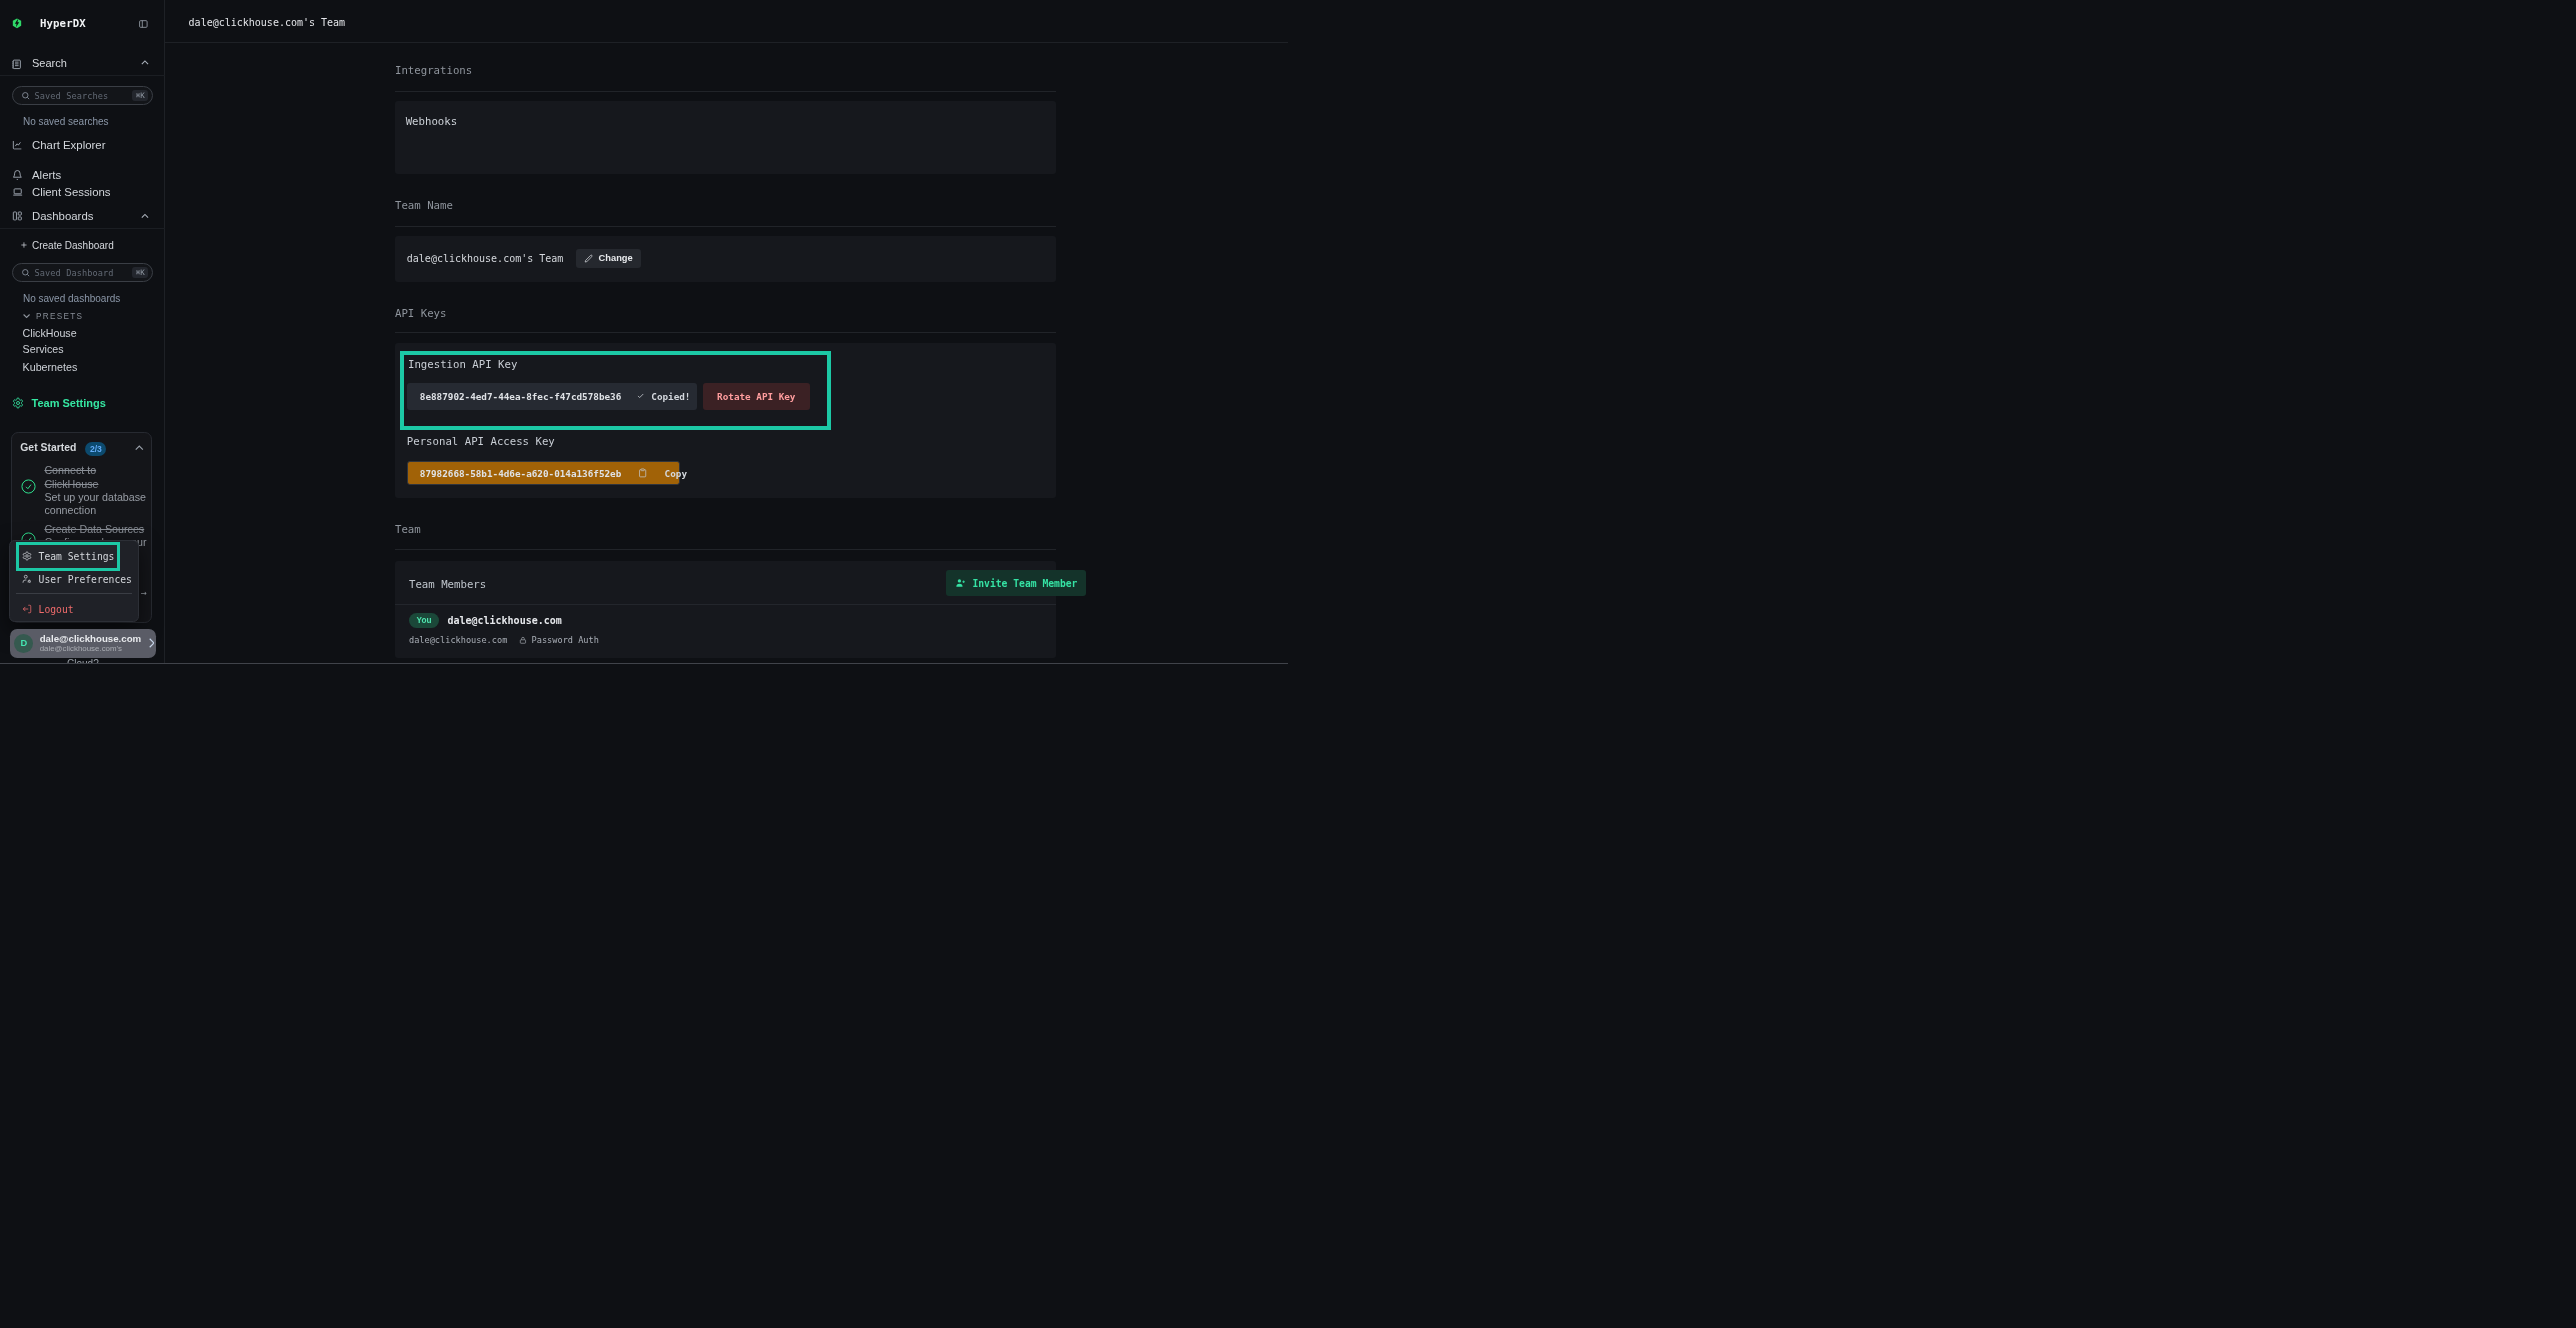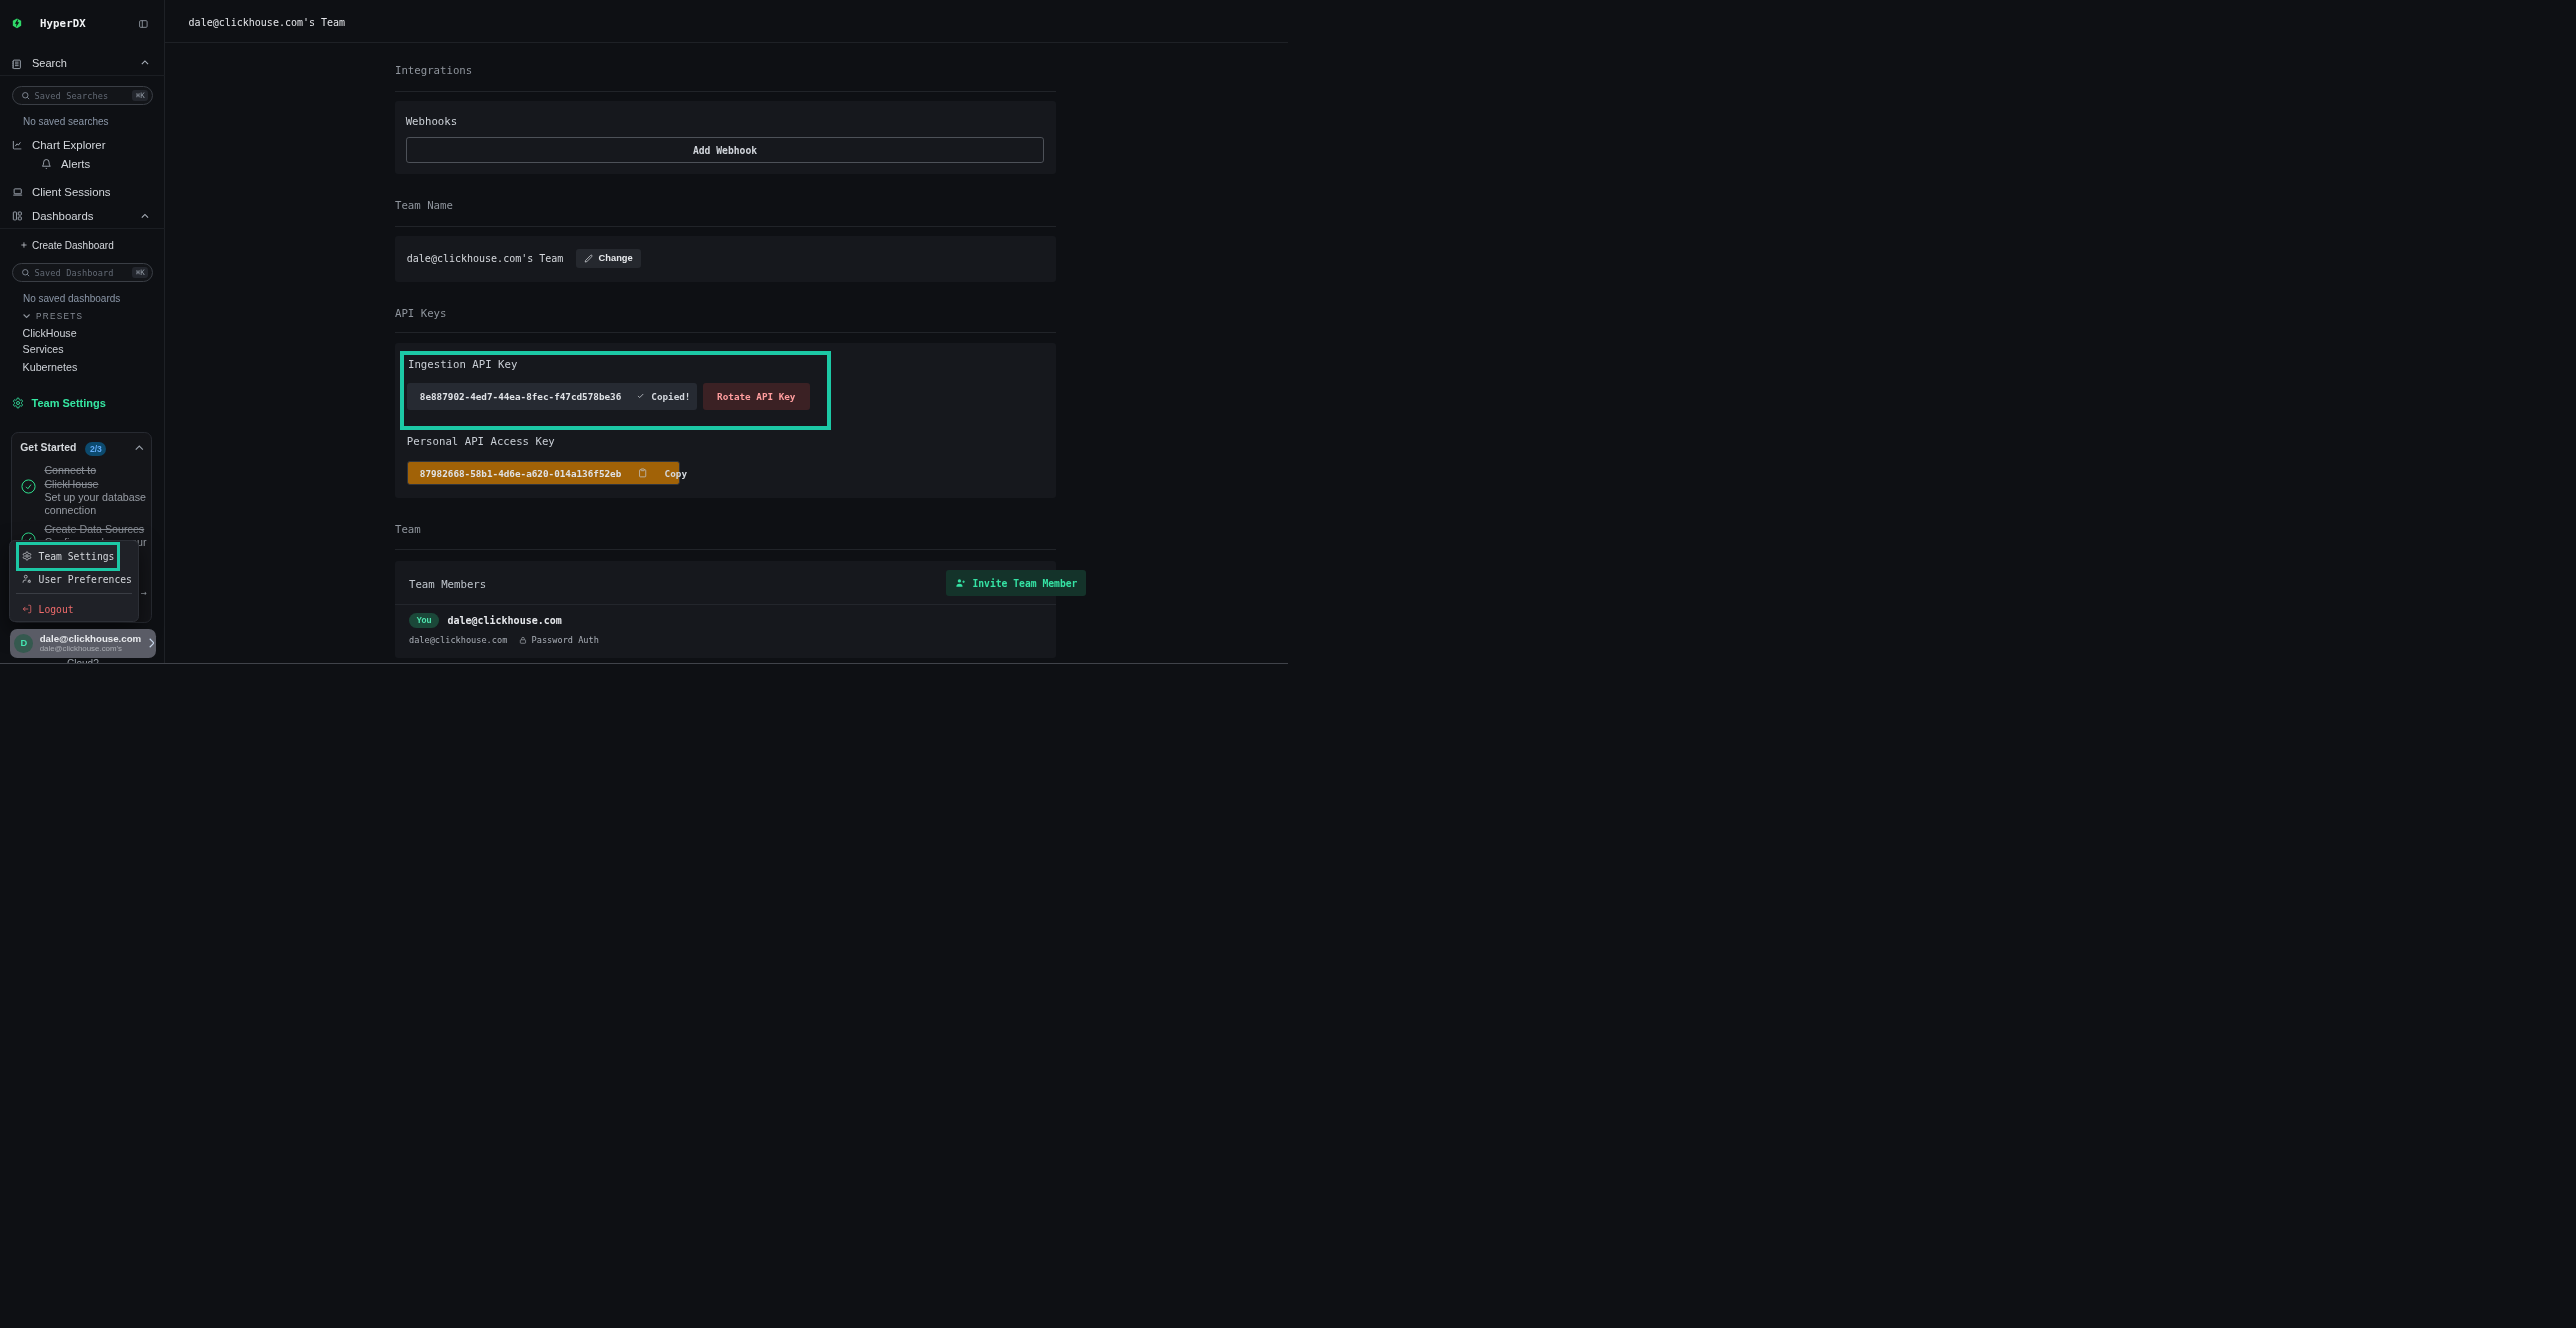--- a/index.html
+++ b/index.html
@@ -37,21 +37,21 @@
   .input-dashboards { top:263px; }
 
   .sb-empty { left:23px; font-size:10px; color:#8b97a8; }
   .empty-searches { top:116px; }
   .empty-dashboards { top:293px; }
 
   .nav-item { left:0; width:165px; height:23.6px; }
   .nav-item .nicon { position:absolute; left:11.6px; top:50%; transform:translateY(-50%); color:#b7bfca; }
   .nav-item .nlabel { position:absolute; left:32px; top:50%; transform:translateY(-50%); font-size:11.4px; color:#d2d6db; white-space:nowrap; }
   .nav-chart { top:133px; }
-  .nav-alerts { top:152px;margin-left:29px; }
+  .nav-alerts { top:163px; }
   .nav-sessions { top:180px; }
   .nav-dash { top:204px; }
   .nav-dash .nchev { position:absolute; left:141px; top:50%; transform:translateY(-50%); color:#aab1bb; }
   .sb-div2 { left:0; top:228px; width:165px; height:0.7px; background:#1b1e23; }
 
   .create-dash { left:0; top:235px; width:165px; height:19.3px; }
   .create-dash .plus { position:absolute; left:20.4px; top:50%; transform:translateY(-50%); color:#c6cad1; }
   .create-dash .clabel { position:absolute; left:32px; top:50%; transform:translateY(-50%); font-size:10px; color:#d6d9de; white-space:nowrap; }
 
   .presets-hdr { left:0; top:309px; width:165px; height:13.6px; }
@@ -404,21 +404,20 @@
   <div class="main-hdr">
     <span class="abs main-title mono">dale@clickhouse.com's Team</span>
   </div>
 
   <div class="content">
 
     <div class="sec-title mono t-integrations">Integrations</div>
     <div class="sec-div d-integrations"></div>
     <div class="card card-webhooks">
       <div class="webhooks-title mono">Webhooks</div>
-      <div class="add-webhook-btn mono">Add Webhook</div>
     </div>
 
     <div class="sec-title mono t-teamname">Team Name</div>
     <div class="sec-div d-teamname"></div>
     <div class="card card-teamname">
       <span class="teamname-value mono">dale@clickhouse.com's Team</span>
       <div class="change-btn">
         <span class="cicon">
           <svg width="9.3" height="9.3" viewBox="0 0 24 24" fill="none" stroke="currentColor" stroke-width="1.8">
               <path d="M17 3.5a2.3 2.3 0 0 1 3.3 3.3L7.5 19.5 3 20.8l1.3-4.5Z"></path>

